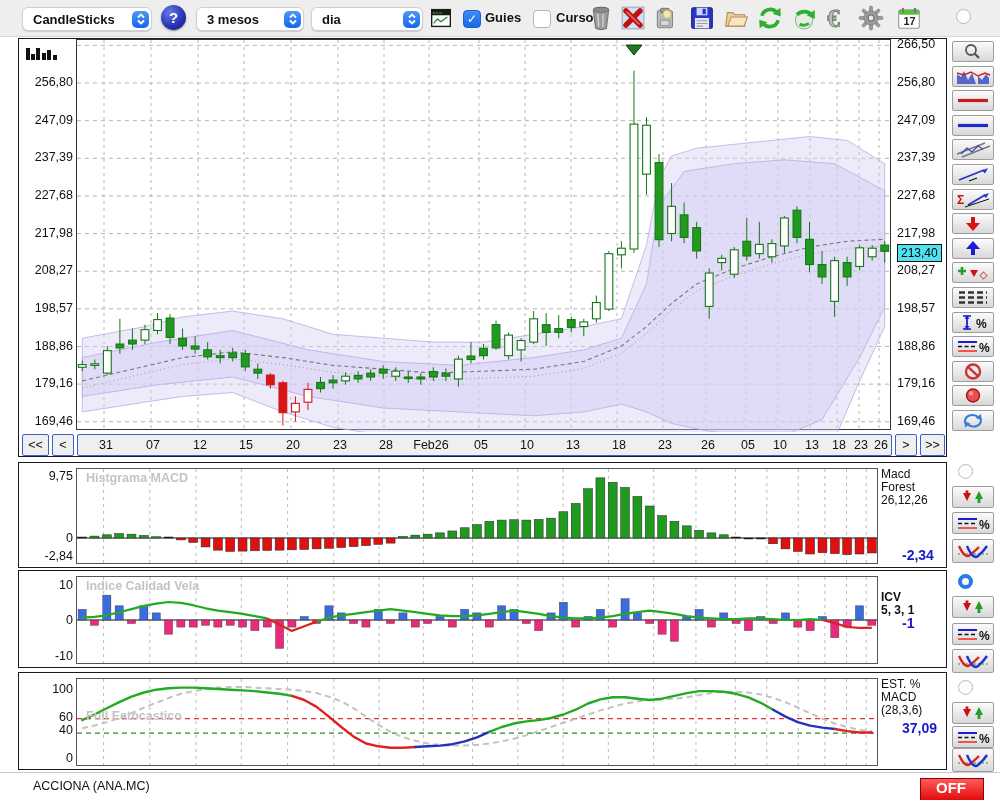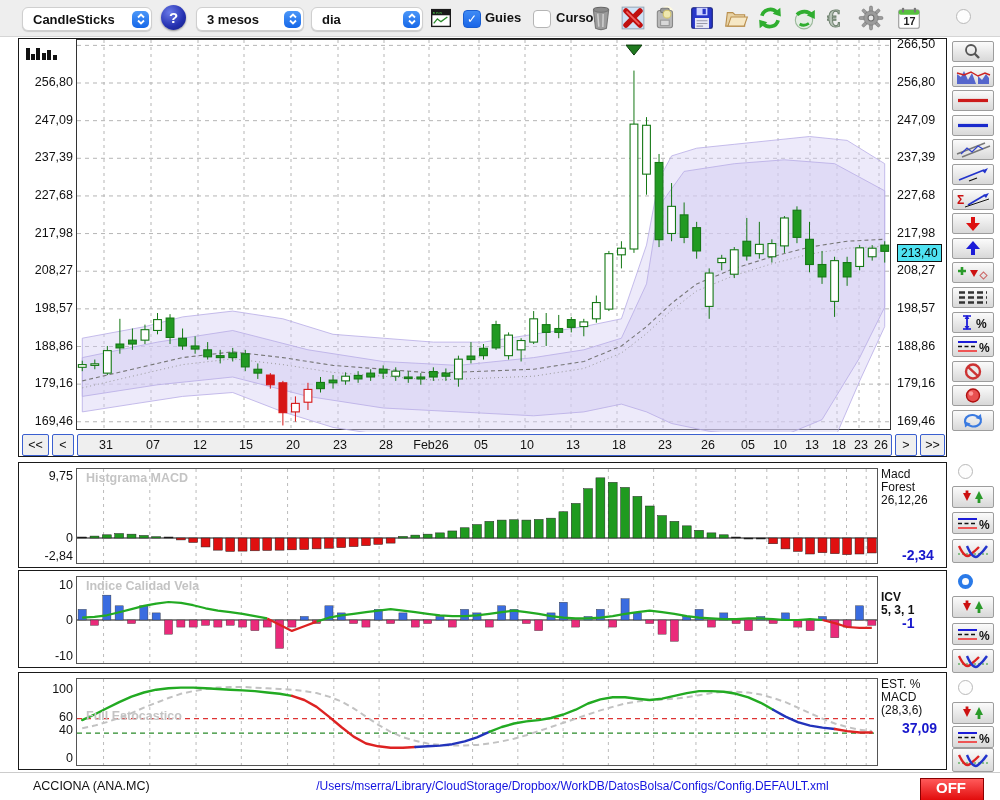--- a/index.html
+++ b/index.html
@@ -849,16 +849,15 @@
         <svg viewBox="0 0 36 17">
           <line x1="3" y1="11" x2="33" y2="11" stroke="#2a9a2a" stroke-width="1" stroke-dasharray="2,2"></line>
           <path d="M4 3 Q10 16 15 12 Q20 8 24 4" stroke="#dd2222" stroke-width="2.4" fill="none"></path>
           <path d="M12 3 Q18 17 23 13 Q28 9 32 3" stroke="#2233cc" stroke-width="2.4" fill="none"></path>
         </svg>
       </div>
     </div>
 
   <div class="statusbar">
     <span class="sym">ACCIONA (ANA.MC)</span>
-    <span class="cfgpath">/Users/mserra/Library/CloudStorage/Dropbox/WorkDB/DatosBolsa/Configs/Config.DEFAULT.xml</span>
     <span class="offbtn">OFF</span>
   </div>
 </div>
 
 </body></html>

